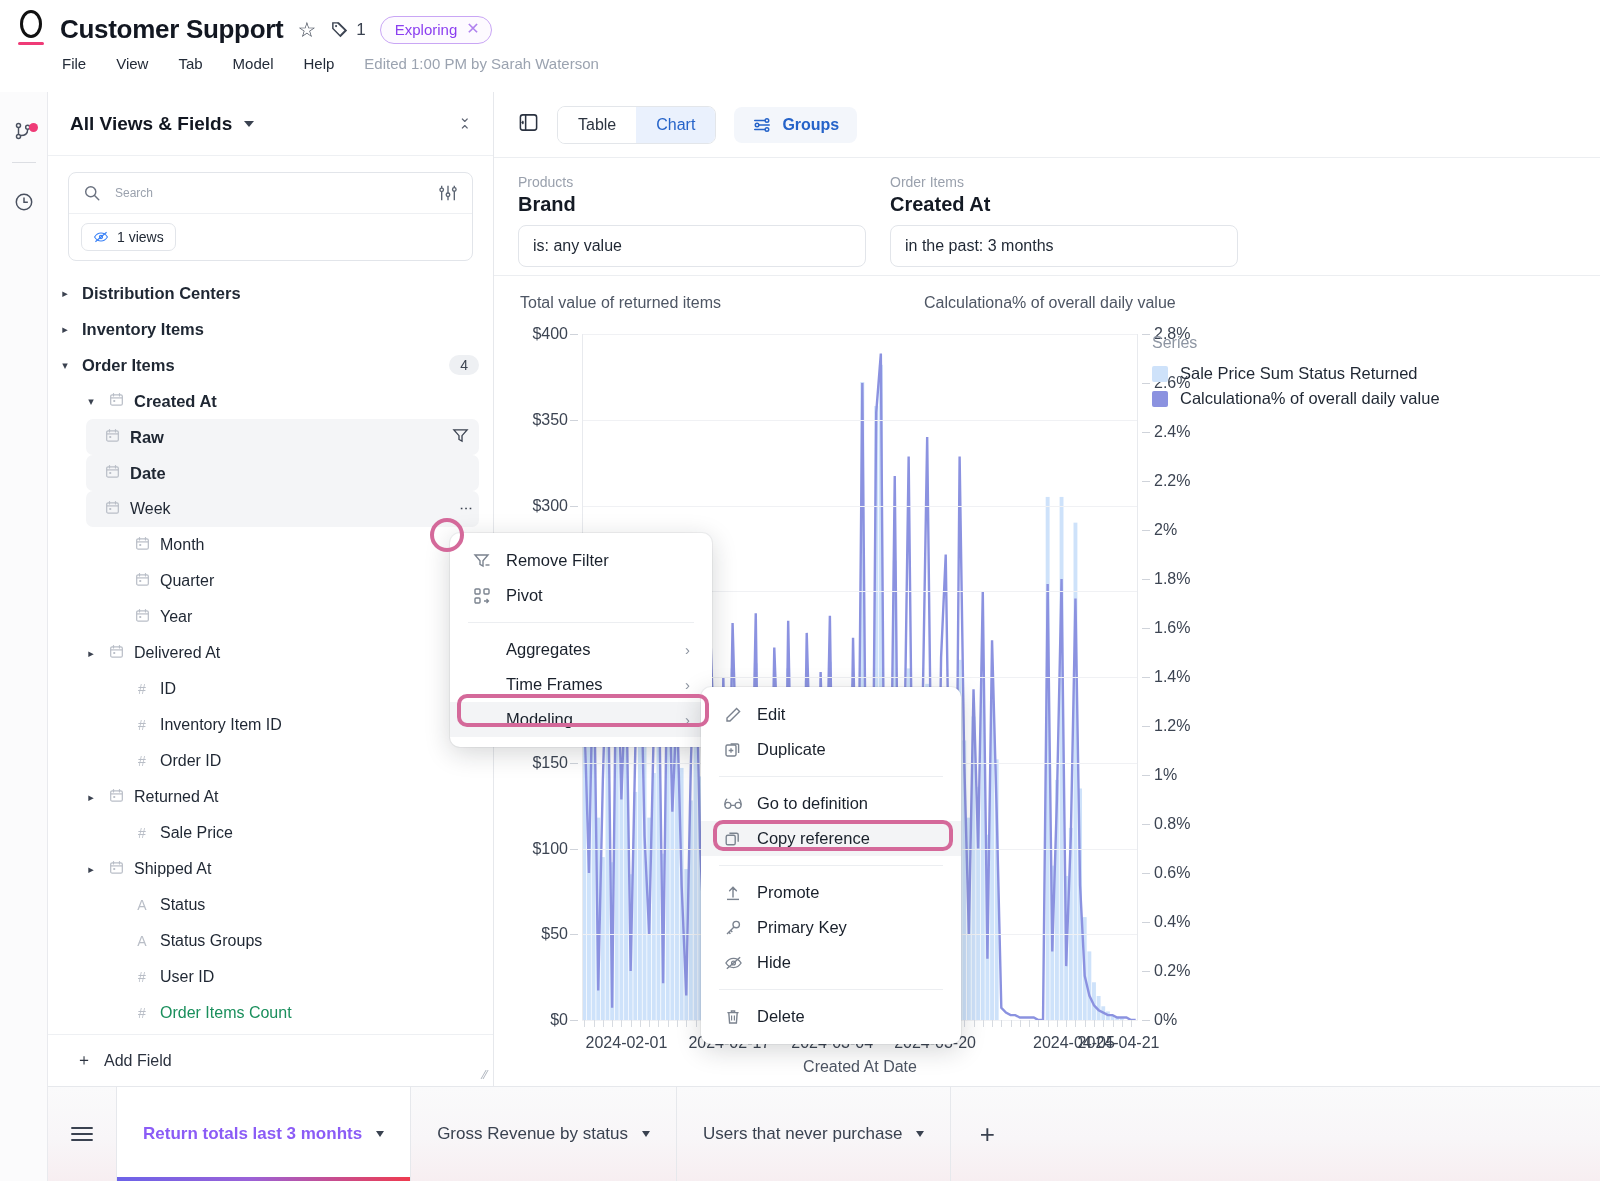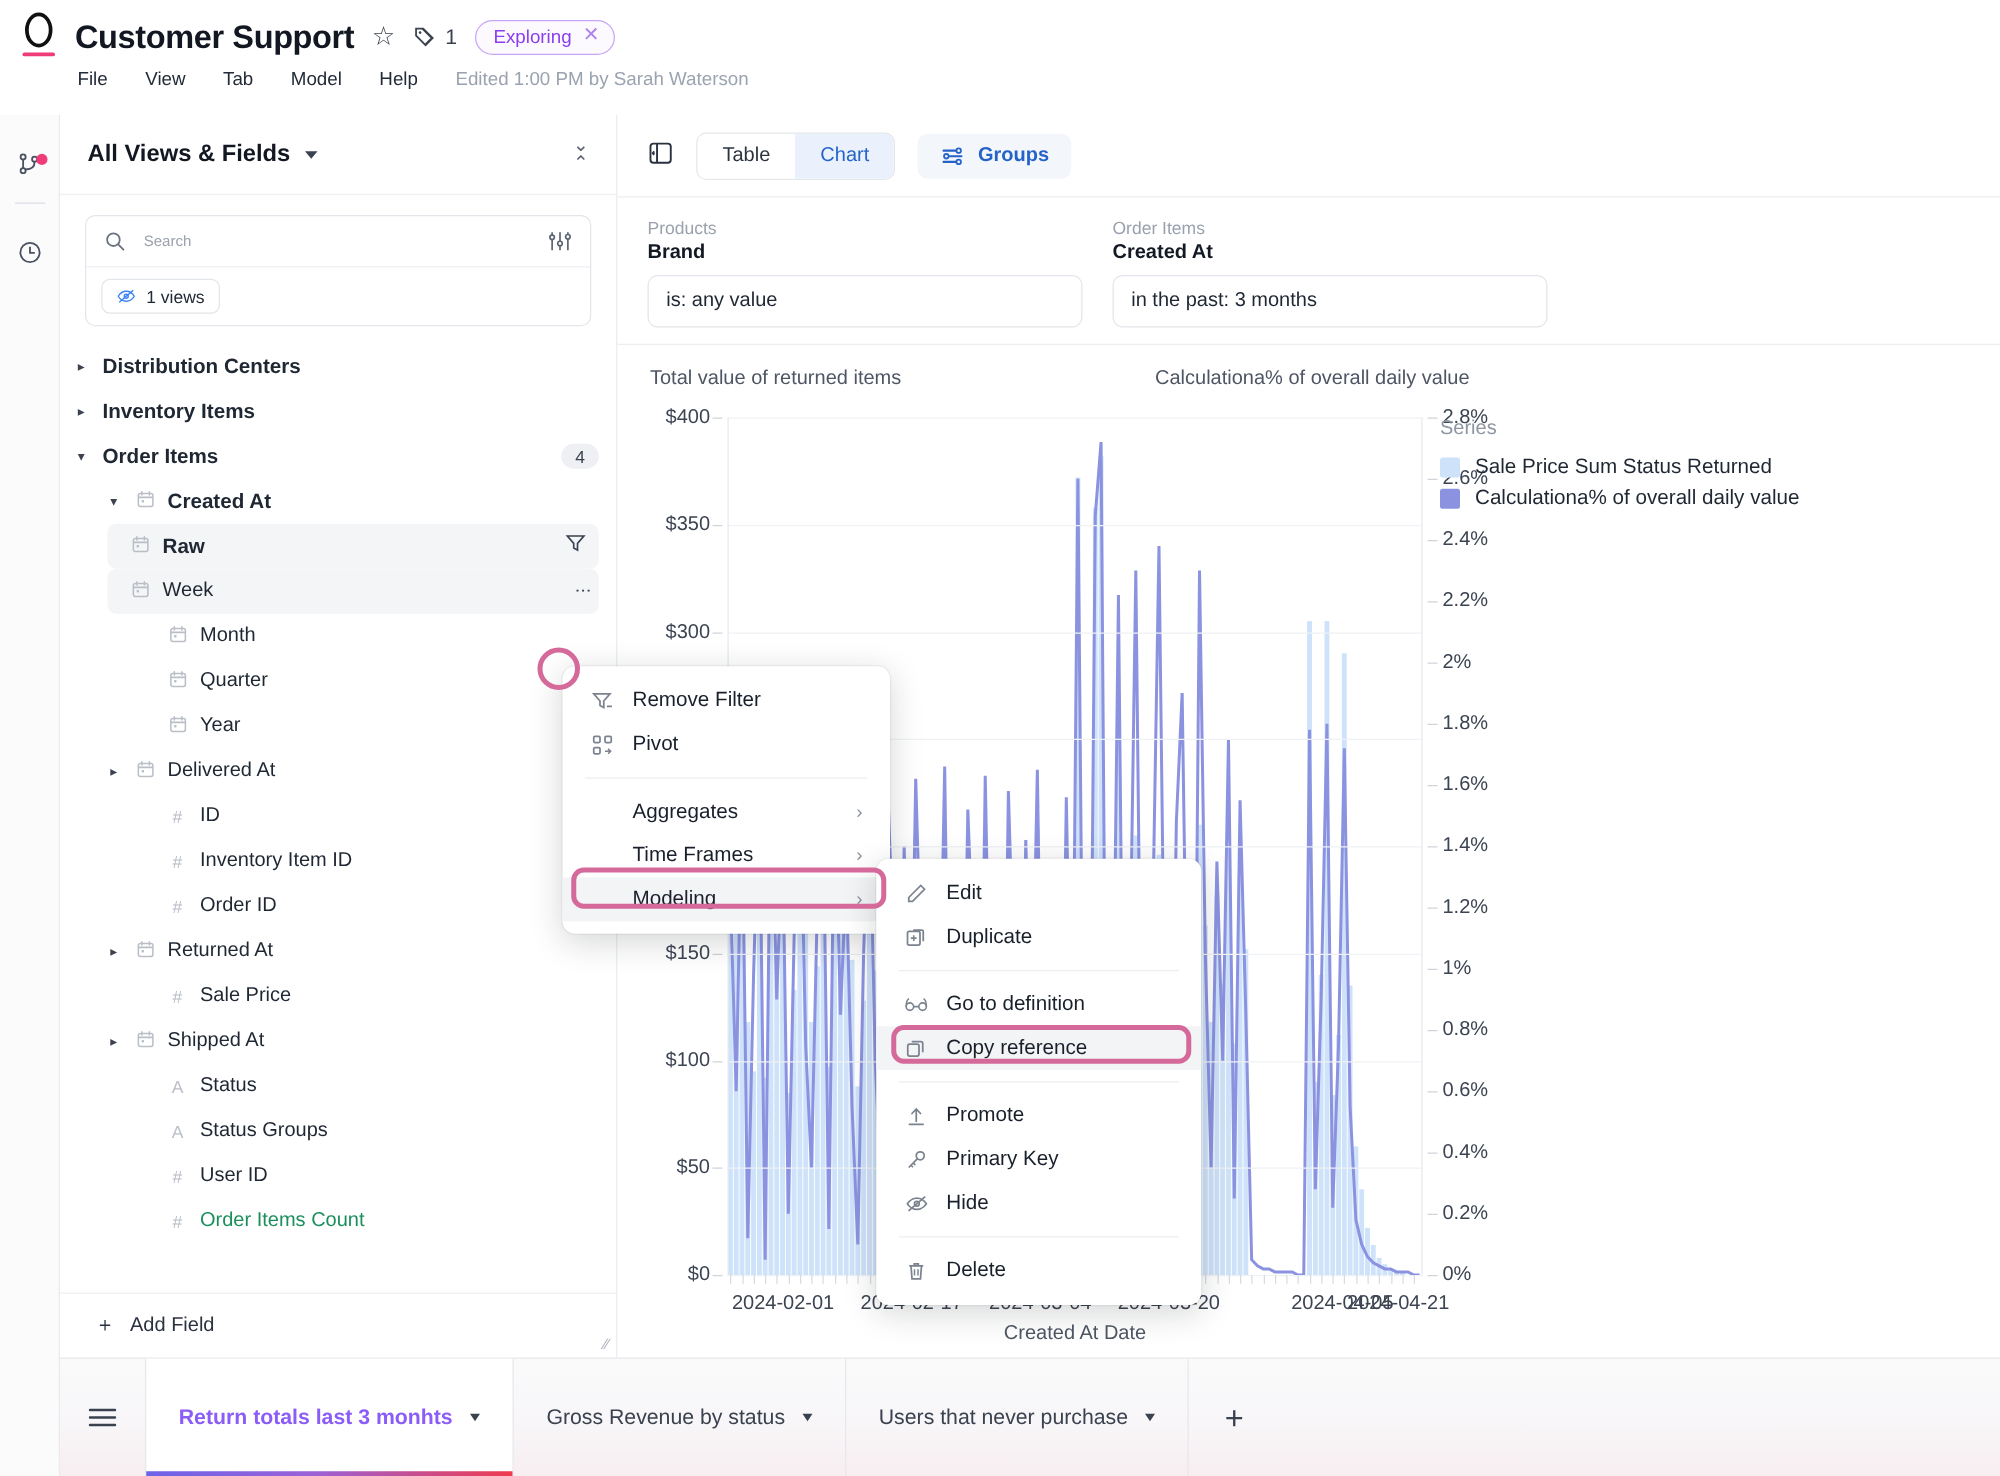--- a/index.html
+++ b/index.html
@@ -87,21 +87,21 @@
   .ctoolbar { height:66px; display:flex; align-items:center; gap:18px; padding:0 24px; border-bottom:1px solid #eceef1; }
   .panel-ic { color:#2a3240; }
   .seg { display:flex; border:1px solid #e3e6ea; border-radius:8px; overflow:hidden; }
   .seg div { padding:9px 20px; font-size:16px; color:#2c3440; background:#fff; }
   .seg div.active { background:#eaf1fd; color:#2563c9; }
   .optbtn { display:flex; align-items:center; gap:10px; background:#f3f6fb; border-radius:8px; padding:9px 18px; color:#2563c9; font-size:16px; font-weight:bold; }
 
   .filterbar { height:118px; display:flex; gap:24px; padding:16px 24px 0; border-bottom:1px solid #eceef1; }
   .fcol { width:348px; }
   .fcol .sub { font-size:14px; color:#9aa1ad; }
-  .fcol .nm { font-size:16px; font-weight:bold; color:#141a24; margin-top:3px; }
+  .fcol .nm { font-size:20px; font-weight:bold; color:#141a24; margin-top:3px; }
   .fval { margin-top:9px; border:1px solid #e2e5ea; border-radius:8px; padding:11px 14px; font-size:16px; color:#1f2733; }
 
   .chartwrap { flex:1; position:relative; padding:18px 0 0 0; }
   .ch-title { position:absolute; font-size:16px; color:#4e5664; }
   .ch-title.l { left:26px; top:18px; }
   .ch-title.r { left:430px; top:18px; }
 
   .plot { position:absolute; left:88px; top:58px; right:462px; bottom:66px; }
   .gridline { position:absolute; left:0; right:0; height:1px; background:#f0f1f4; }
   .yl { position:absolute; right:100%; margin-right:14px; font-size:16px; color:#3c4452; transform:translateY(-50%); white-space:nowrap; }
@@ -279,20 +279,31 @@
                 <rect x="1.8" y="3" width="12.4" height="11" rx="1.6" fill="none" stroke="#b9bec7" stroke-width="1.3"></rect>
                 <path d="M1.8 6.3h12.4" stroke="#b9bec7" stroke-width="1.3"></path>
                 <path d="M4.8 1.6v2.6M11.2 1.6v2.6" stroke="#b9bec7" stroke-width="1.3" stroke-linecap="round"></path>
                 <rect x="4.6" y="8.6" width="2" height="2" fill="#b9bec7"></rect>
               </svg></span>
             <span class="grp">Raw</span>
           </span>
           <span style="margin-left:auto;color:#3a4250"><svg width="17" height="17" viewBox="0 0 18 18">
               <path d="M2 3h14l-5.4 6.2V15L7.4 13.2V9.2z" fill="none" stroke="#3a4250" stroke-width="1.4"></path>
             </svg></span>
+        </div>
+        <div class="trow hl">
+          <span class="tw">
+            <span class="fi"><svg width="15" height="15" viewBox="0 0 16 16">
+                <rect x="1.8" y="3" width="12.4" height="11" rx="1.6" fill="none" stroke="#b9bec7" stroke-width="1.3"></rect>
+                <path d="M1.8 6.3h12.4" stroke="#b9bec7" stroke-width="1.3"></path>
+                <path d="M4.8 1.6v2.6M11.2 1.6v2.6" stroke="#b9bec7" stroke-width="1.3" stroke-linecap="round"></path>
+                <rect x="4.6" y="8.6" width="2" height="2" fill="#b9bec7"></rect>
+              </svg></span>
+            <span class="grp">Date</span>
+          </span>
         </div>
         <div class="trow hl">
           <span class="tw">
             <span class="fi"><svg width="15" height="15" viewBox="0 0 16 16">
                 <rect x="1.8" y="3" width="12.4" height="11" rx="1.6" fill="none" stroke="#b9bec7" stroke-width="1.3"></rect>
                 <path d="M1.8 6.3h12.4" stroke="#b9bec7" stroke-width="1.3"></path>
                 <path d="M4.8 1.6v2.6M11.2 1.6v2.6" stroke="#b9bec7" stroke-width="1.3" stroke-linecap="round"></path>
                 <rect x="4.6" y="8.6" width="2" height="2" fill="#b9bec7"></rect>
               </svg></span>
             <span class="">Week</span>

